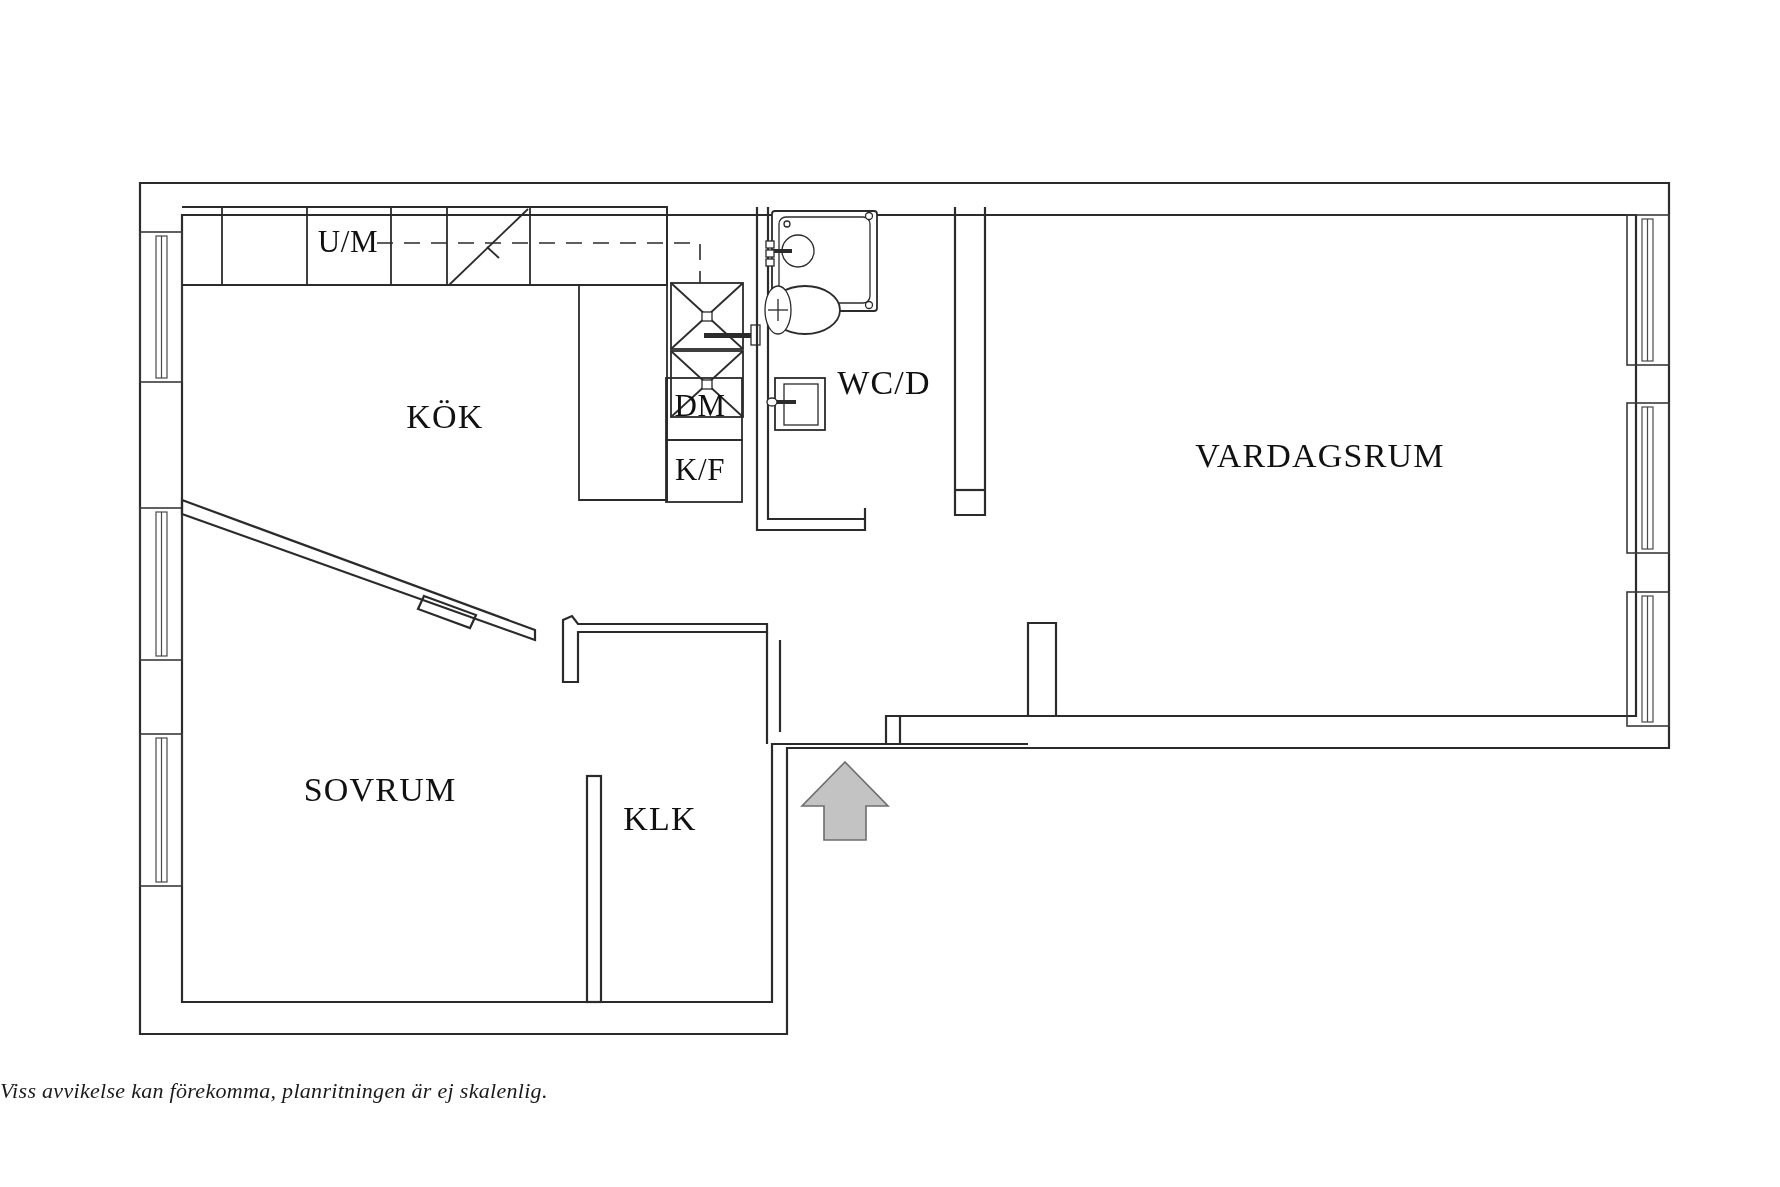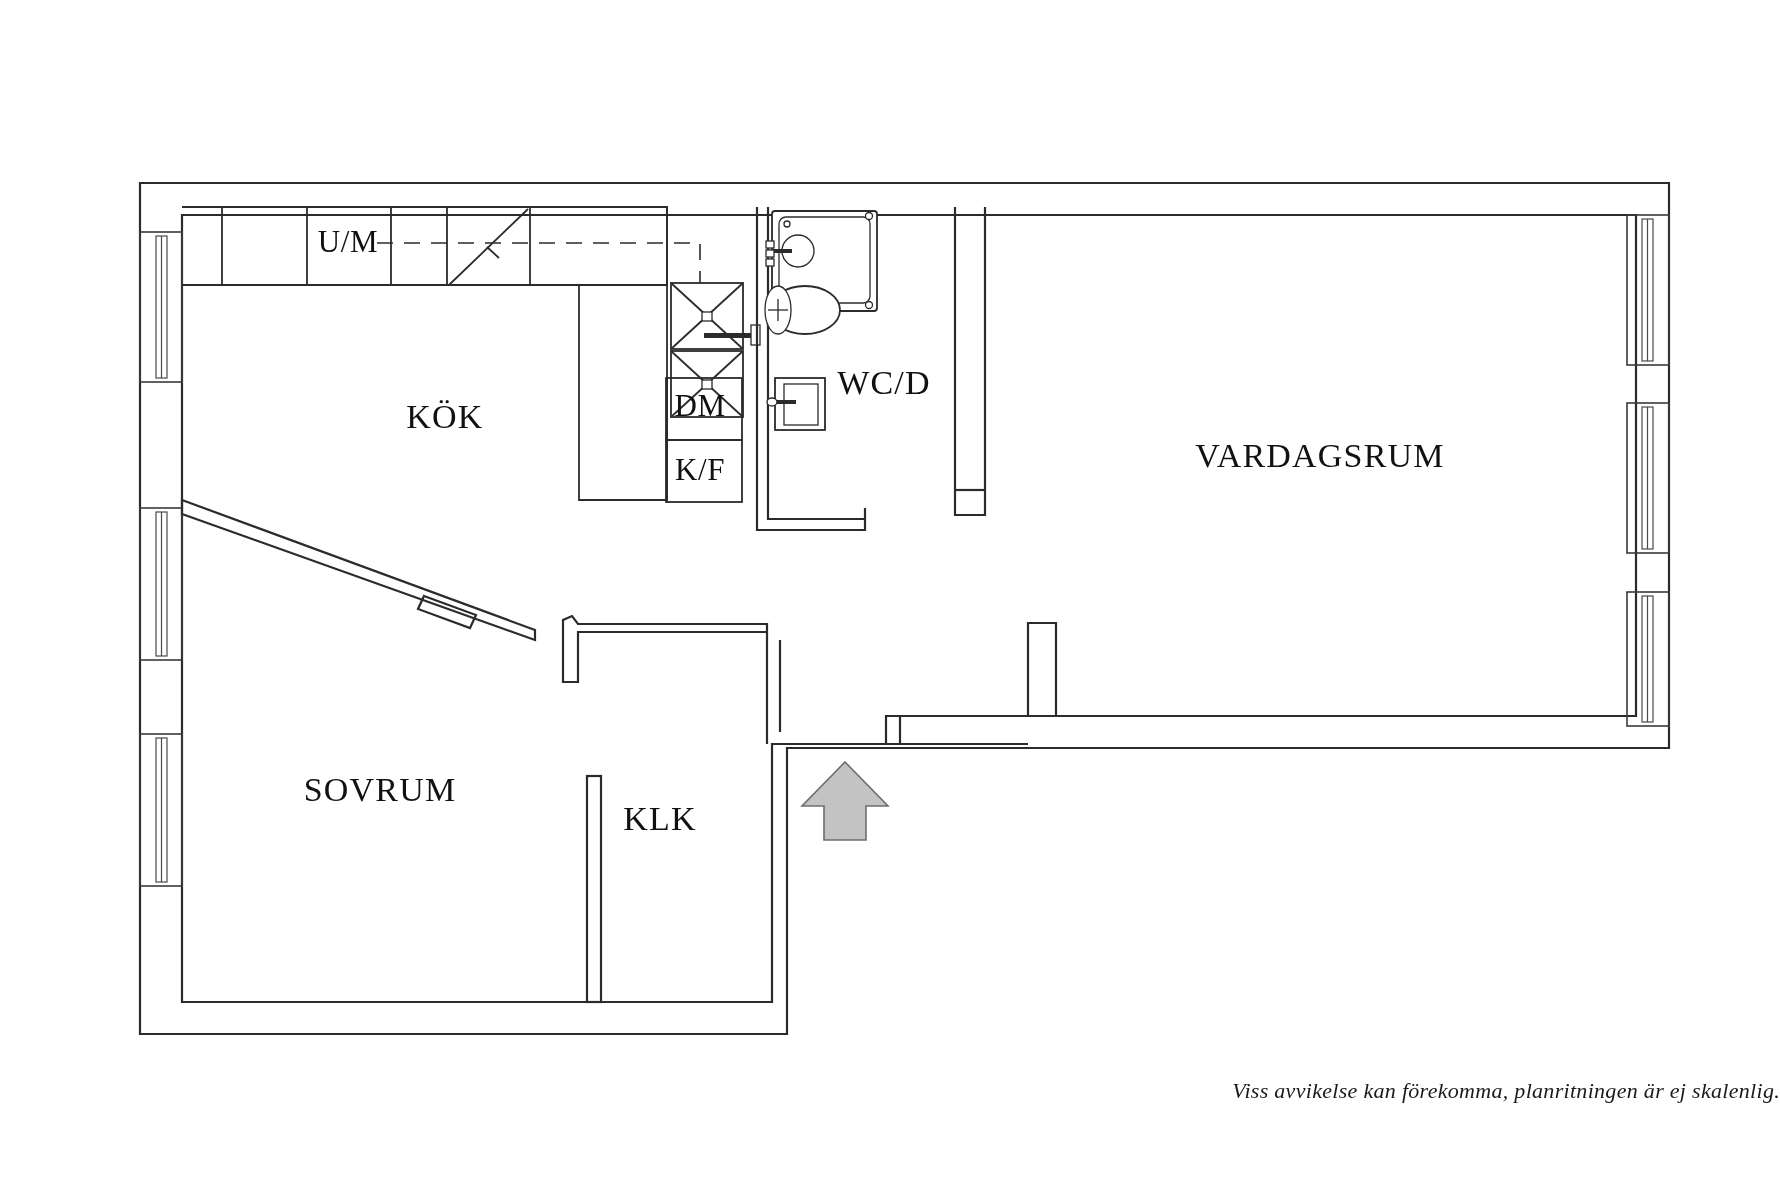--- a/index.html
+++ b/index.html
@@ -50,21 +50,21 @@
     font-size: 31px;
     letter-spacing: 0.6px;
     text-anchor: middle;
     dominant-baseline: middle;
   }
   .caption {
     position: absolute;
     left: 0;
     top: 1078px;
     width: 1780px;
-    text-align: right;
+    text-align: left;
     font-family: "Liberation Serif", "DejaVu Serif", serif;
     font-style: italic;
     font-size: 22px;
     color: #1a1a1a;
     letter-spacing: 0.3px;
   }
 </style>
 </head>
 <body>
 

